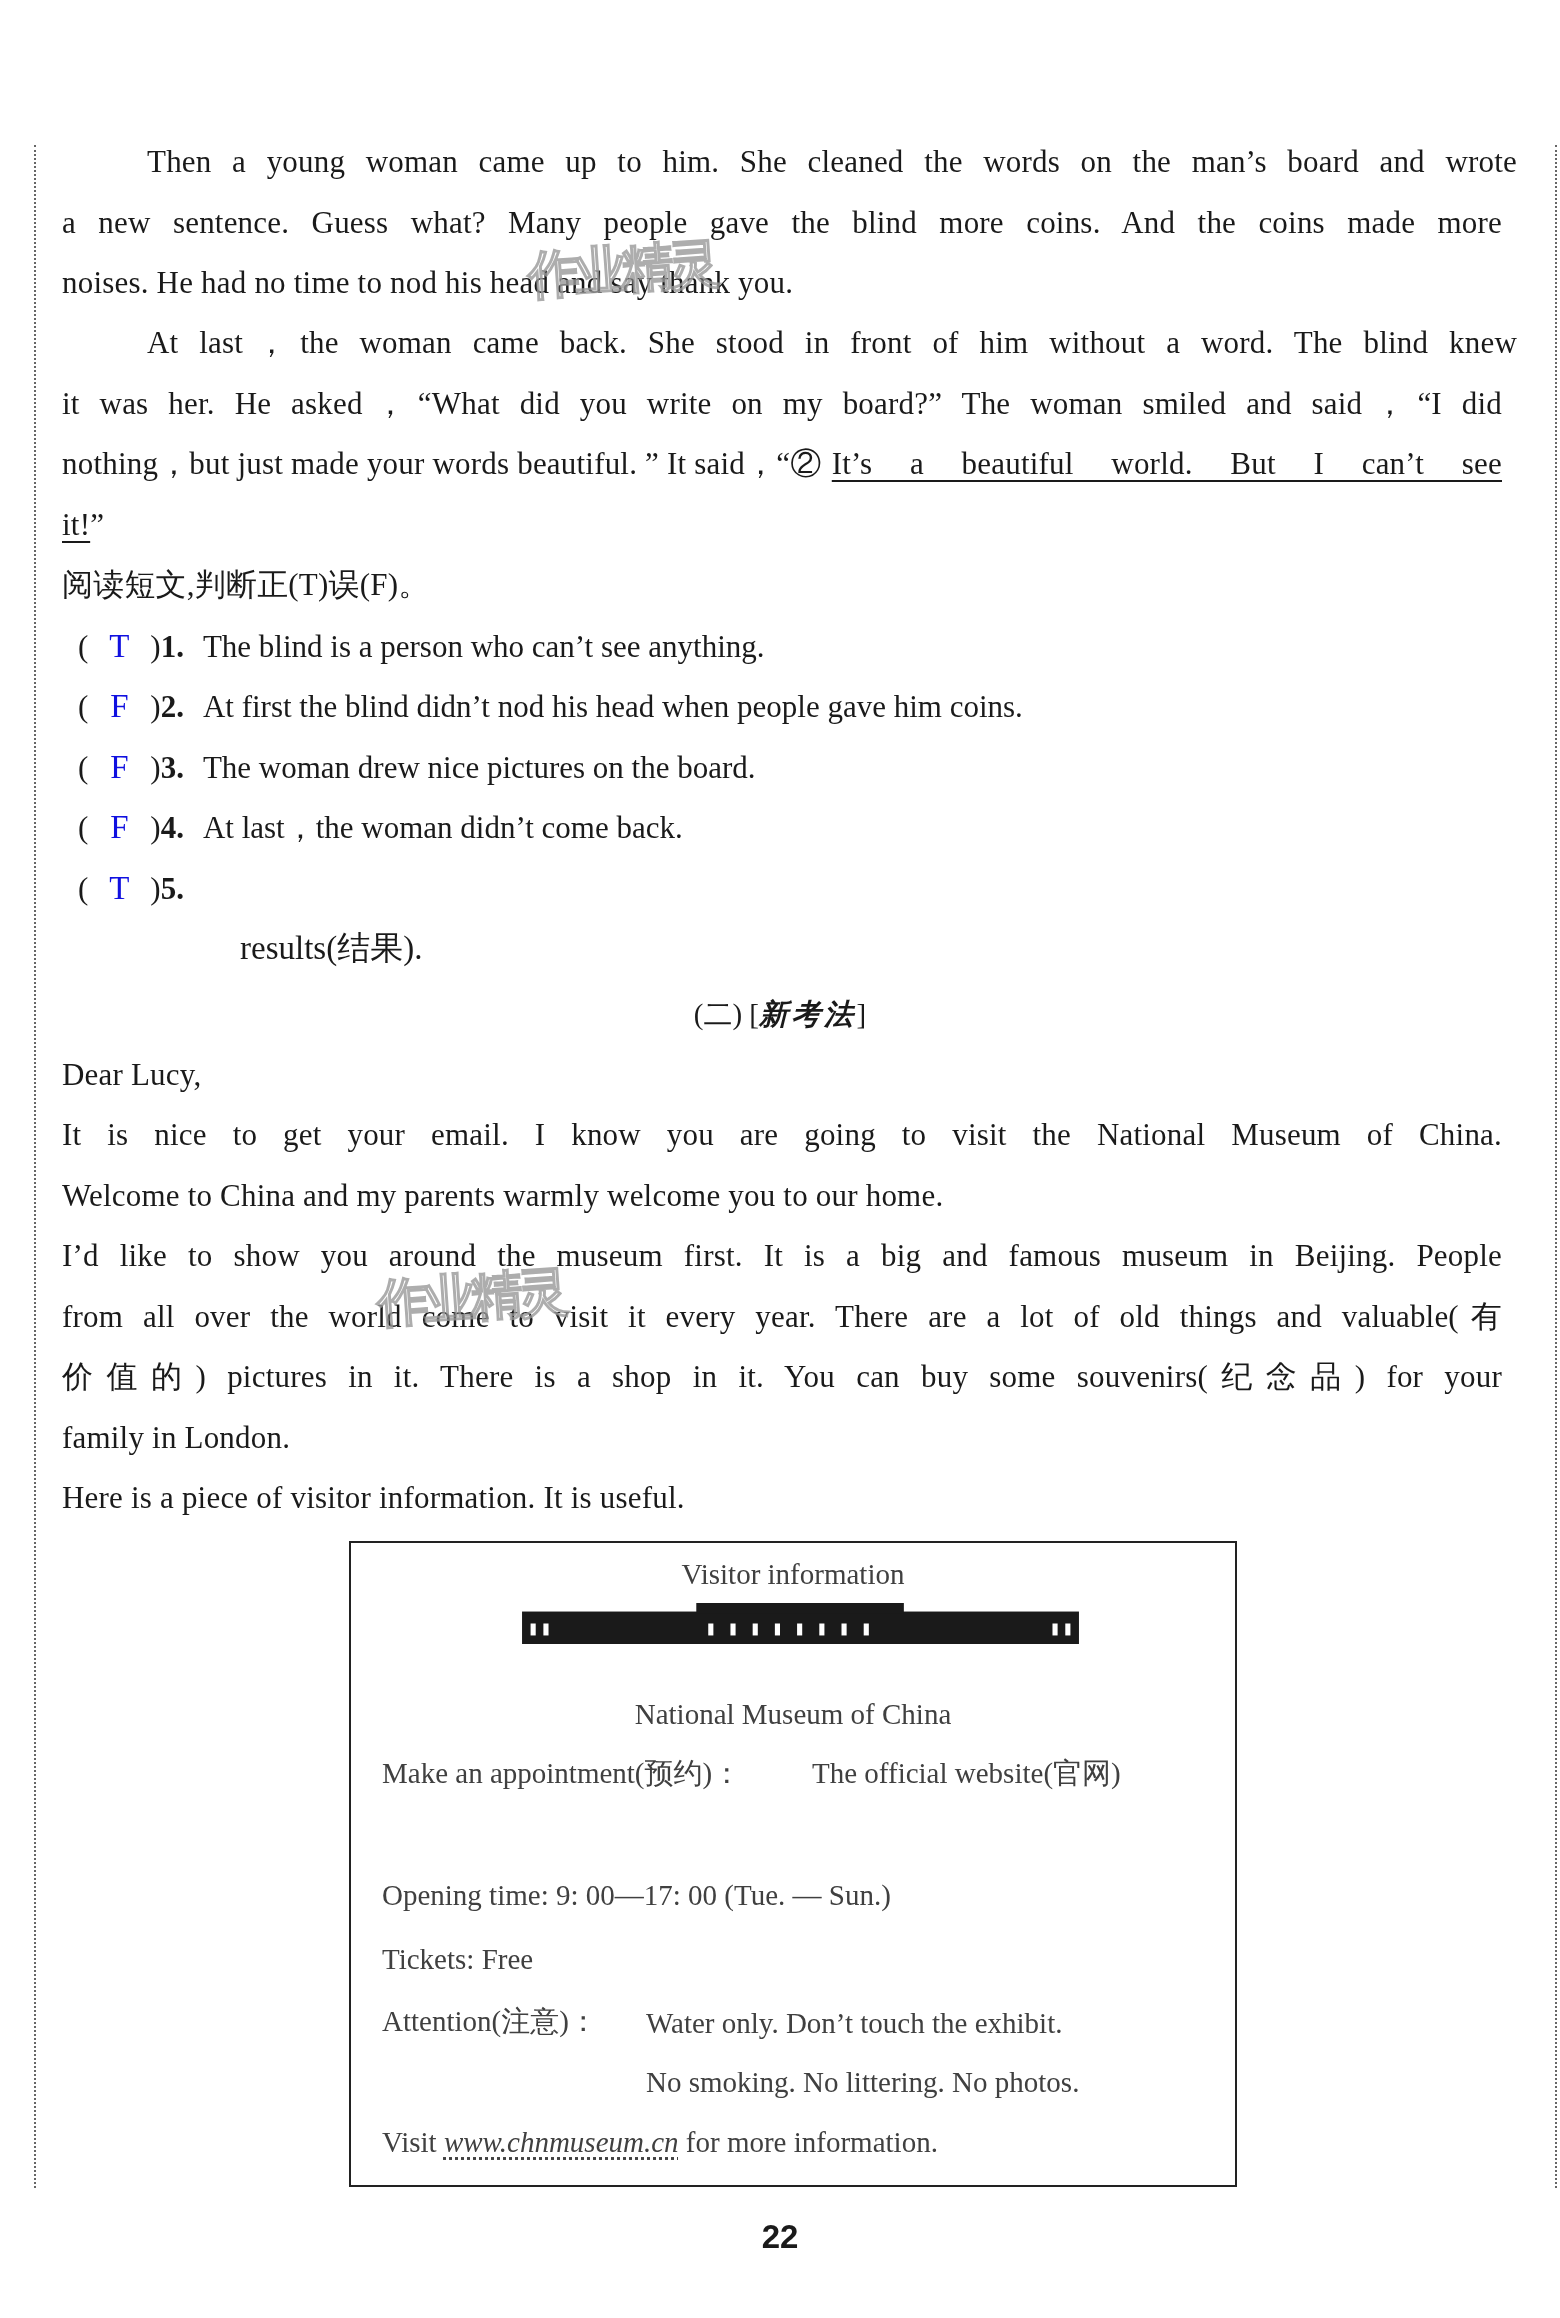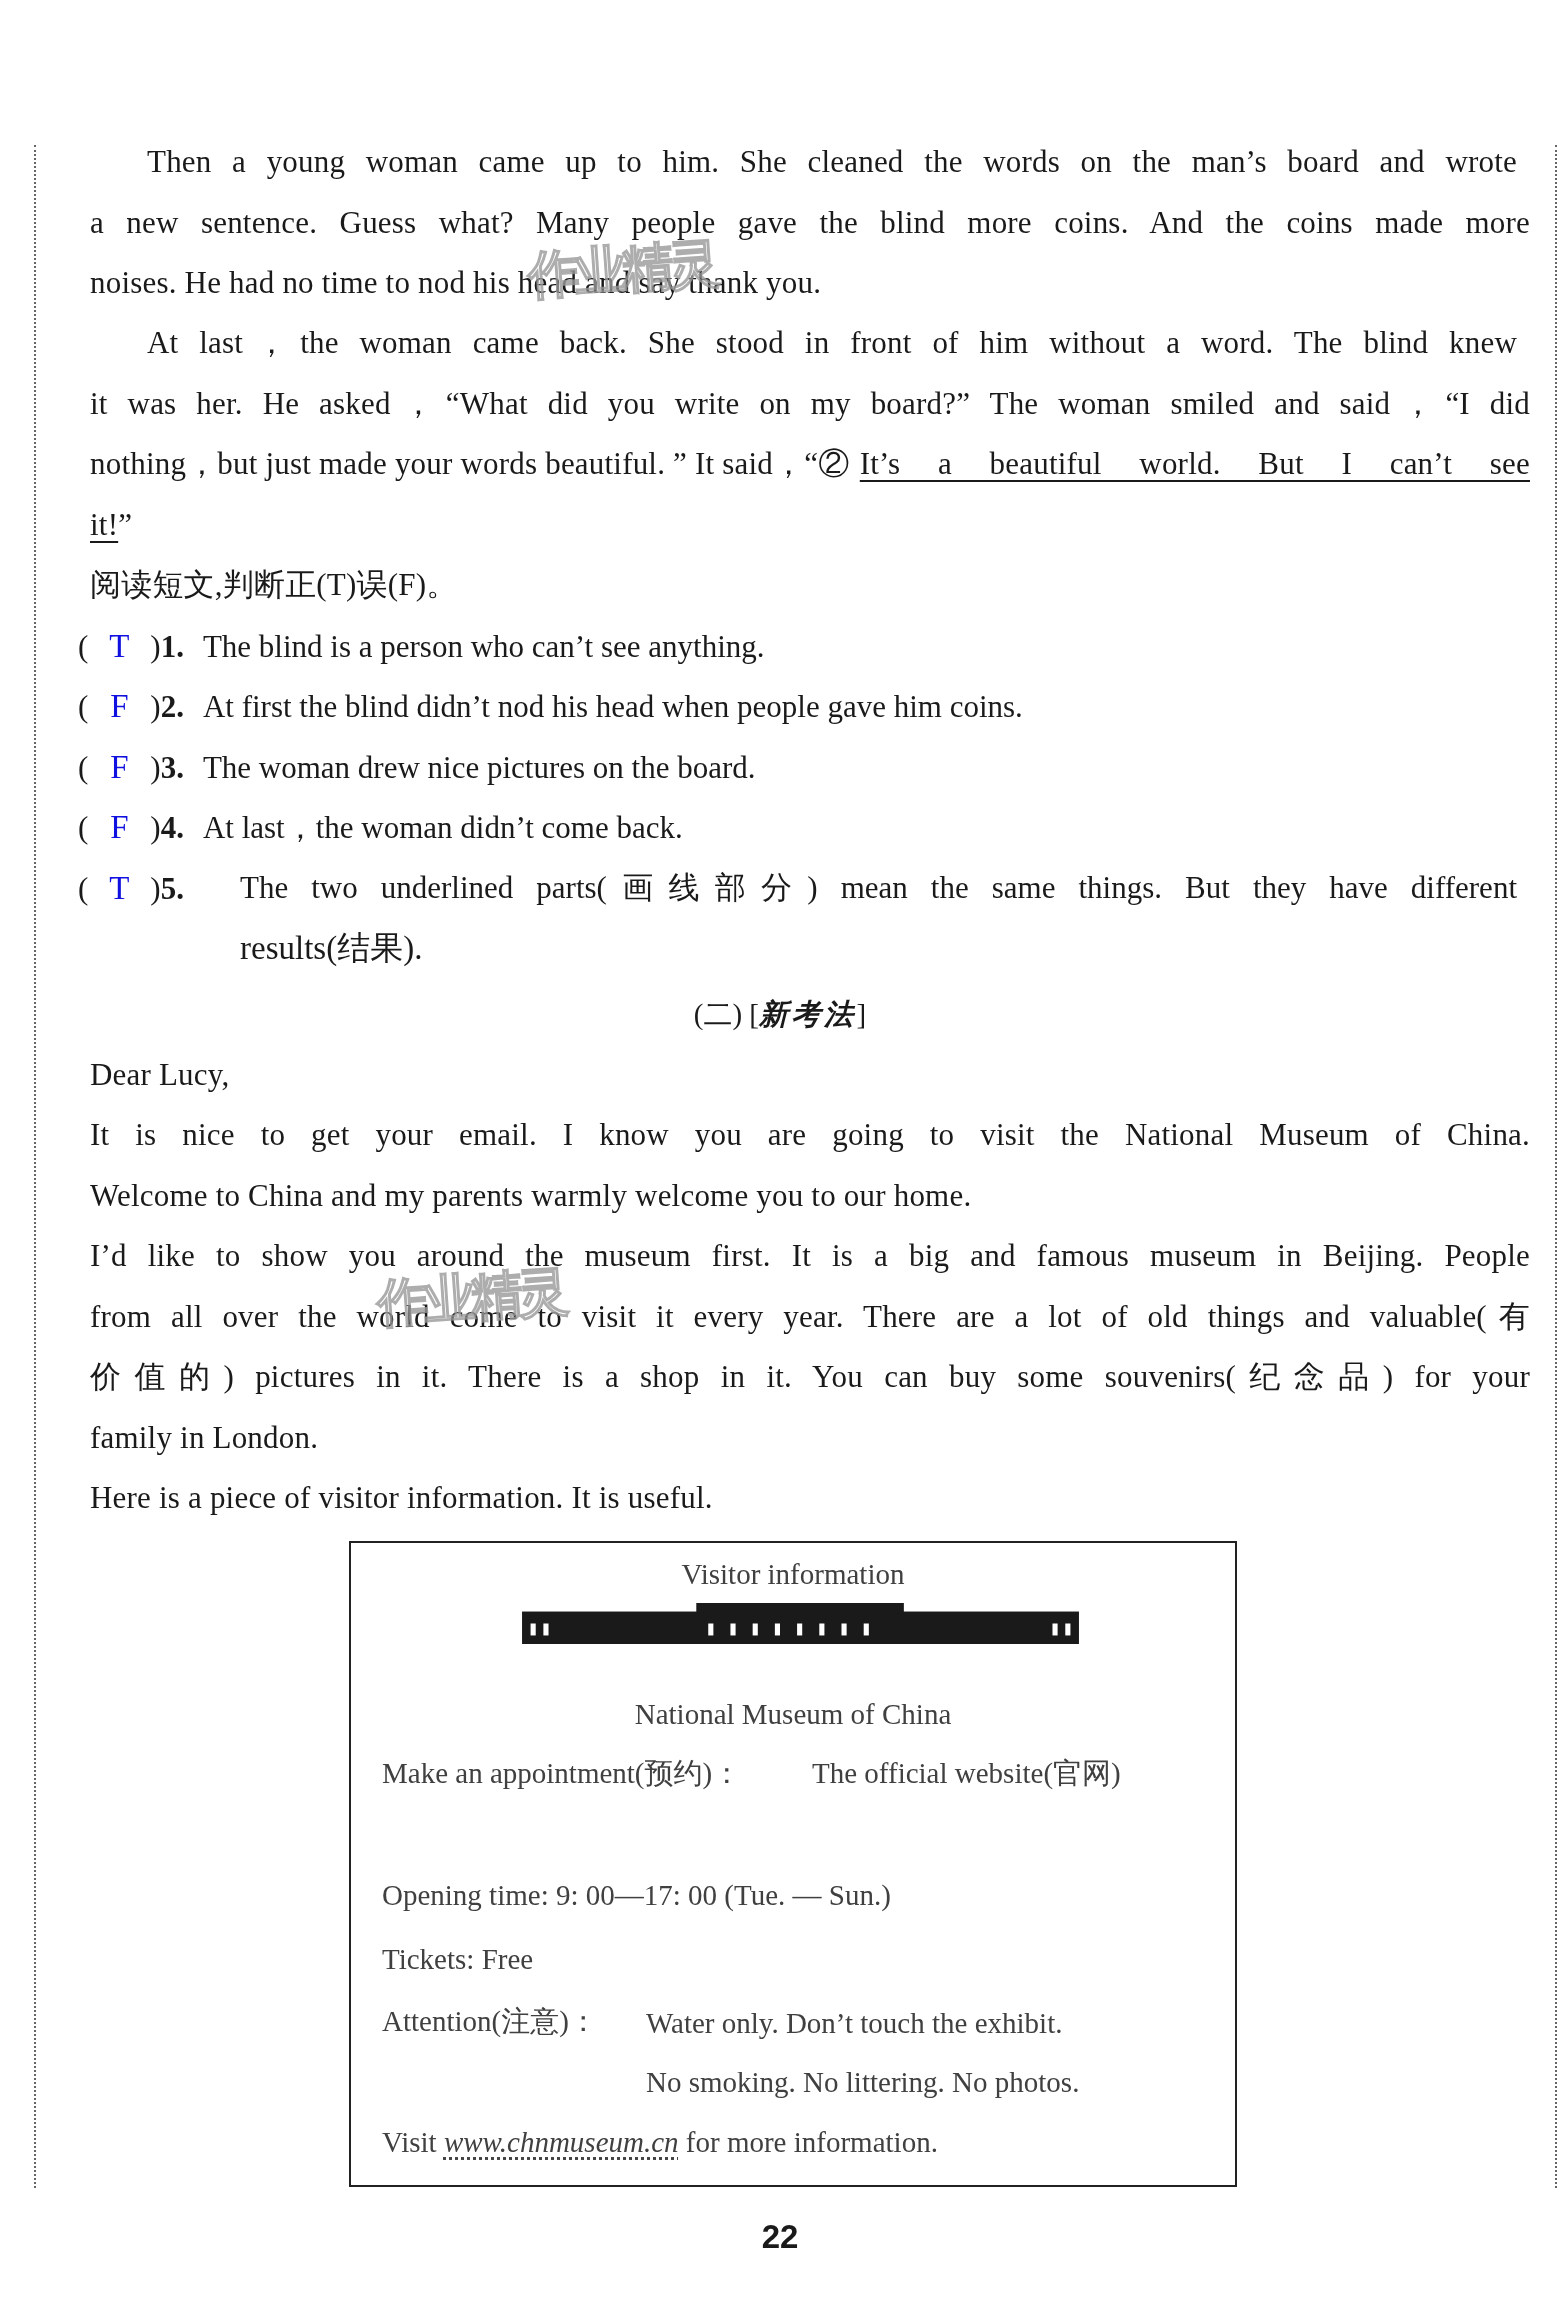--- a/index.html
+++ b/index.html
@@ -1,19 +1,19 @@
 <!DOCTYPE html>
 <html style="font-size:14px"><head>
 <meta charset="utf-8">
 <style>
   html, body { margin:0; padding:0; background:#ffffff; }
   body { width:1560px; height:2319px; position:relative; overflow:hidden;
          font-family:"Liberation Serif","DejaVu Serif",serif; color:#1a1a1a; }
   .dash-v { position:absolute; width:0; border-left:2.6px dotted #666; }
-  .line { position:absolute; left:90px; width:1440px; font-size:31px; line-height:60px; height:60px;
+  .line { position:absolute; left:62px; width:1440px; font-size:31px; line-height:60px; height:60px;
           white-space:nowrap; letter-spacing:0.2px; }
   .just { text-align:justify; text-align-last:justify; }
   .indent { left:147px; width:1370px; }
   .ul { text-decoration:underline; text-decoration-thickness:1.7px; text-underline-offset:6px; }
   .q-row { position:absolute; left:78px; font-size:31px; line-height:60px; height:60px; white-space:nowrap; }
   .q-paren { display:inline-block; }
   .q-ans { display:inline-block; width:62px; text-align:center; color:#1010e0;
            font-size:33px; }
   .q-num { font-weight:bold; font-family:"Liberation Serif",serif; margin-right:19px; }
   .q-text { }
@@ -64,21 +64,20 @@
     <span class="q-paren">(</span><span class="q-ans">F</span><span class="q-paren">)</span><span class="q-num">2.</span><span class="q-text">At first the blind didn’t nod his head when people gave him coins.</span>
   </div>
   <div class="q-row" style="top:737px;">
     <span class="q-paren">(</span><span class="q-ans">F</span><span class="q-paren">)</span><span class="q-num">3.</span><span class="q-text">The woman drew nice pictures on the board.</span>
   </div>
   <div class="q-row" style="top:797px;">
     <span class="q-paren">(</span><span class="q-ans">F</span><span class="q-paren">)</span><span class="q-num">4.</span><span class="q-text">At last，the woman didn’t come back.</span>
   </div>
   <div class="q-row" style="top:858px; width:1440px;">
     <span class="q-paren">(</span><span class="q-ans">T</span><span class="q-paren">)</span><span class="q-num">5.</span>
-    <span class="q-text-just" style="top:0; left:162px;">The two underlined parts(画线部分) mean the same things.  But they have different</span>
   </div>
   <div class="q-cont" style="top:918px;">results(结果).</div>
 </div>
 
 <div class="section-head">
   <span>(二)</span>
   <span>[</span><span class="kai">新考法</span><span>]</span>
 </div>
 
 <div>

